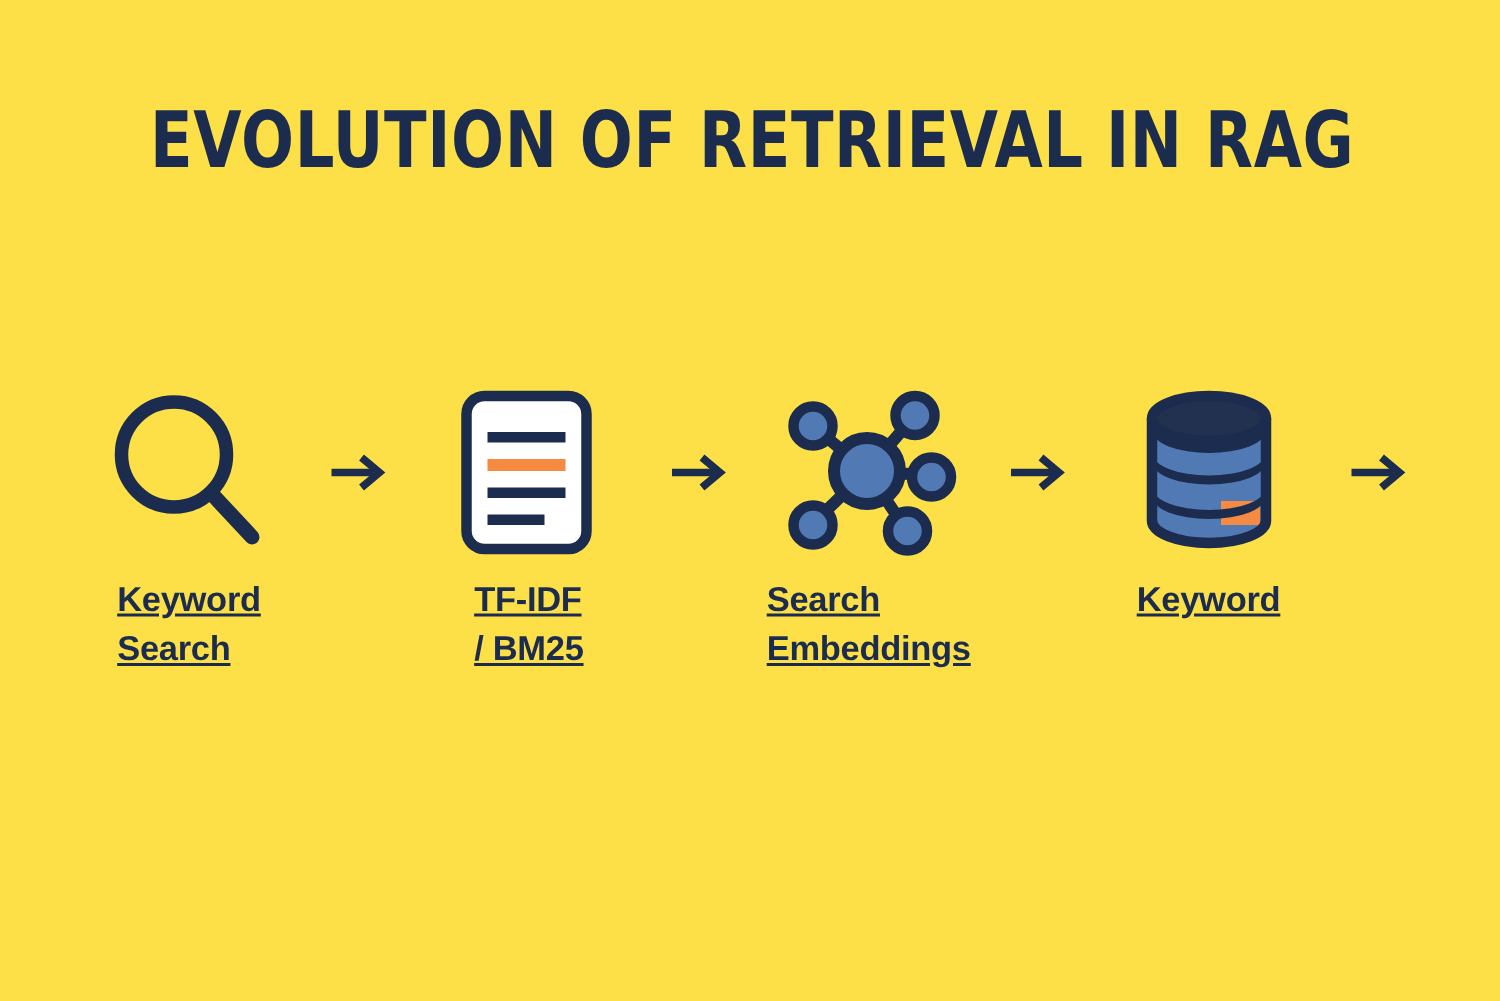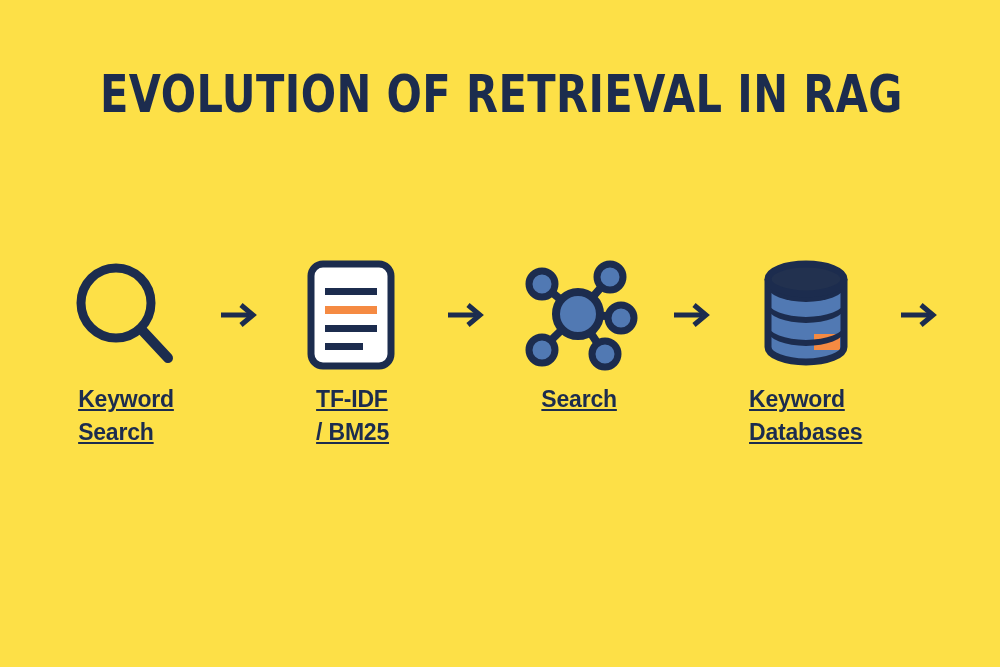--- a/index.html
+++ b/index.html
@@ -153,20 +153,21 @@
           <circle cx="58" cy="55" r="22" fill="#5179B3" stroke="#1C2C4E" stroke-width="8"></circle>
           <circle cx="22" cy="25" r="13" fill="#5179B3" stroke="#1C2C4E" stroke-width="7"></circle>
           <circle cx="90" cy="18" r="13" fill="#5179B3" stroke="#1C2C4E" stroke-width="7"></circle>
           <circle cx="101" cy="59" r="13" fill="#5179B3" stroke="#1C2C4E" stroke-width="7"></circle>
           <circle cx="22" cy="91" r="13" fill="#5179B3" stroke="#1C2C4E" stroke-width="7"></circle>
           <circle cx="85" cy="95" r="13" fill="#5179B3" stroke="#1C2C4E" stroke-width="7"></circle>
         </svg>
       </div>
       <div class="step-label">
         <div>Search</div>
+        <div>Embeddings</div>
       </div>
     </div>
 
     <div class="arrow">
       <svg width="40" height="30" viewBox="0 0 40 30" xmlns="http://www.w3.org/2000/svg">
         <line x1="2" y1="15" x2="30" y2="15" stroke="#1C2C4E" stroke-width="5"></line>
         <polyline points="22,5 34,15 22,25" fill="none" stroke="#1C2C4E" stroke-width="5"></polyline>
       </svg>
     </div>
 
@@ -192,21 +193,20 @@
 
           <path d="M12 20 L12 28 A38 15 0 0 0 88 28 L88 20 Z" fill="#1C2C4E"></path>
           <ellipse cx="50" cy="20" rx="38" ry="15" fill="#22314F"></ellipse>
 
           <path d="M12 20 L12 88 A38 15 0 0 0 88 88 L88 20" fill="none" stroke="#1C2C4E" stroke-width="7"></path>
           <ellipse cx="50" cy="20" rx="38" ry="15" fill="none" stroke="#1C2C4E" stroke-width="7"></ellipse>
         </svg>
       </div>
       <div class="step-label">
         <div>Keyword</div>
-        <div>Databases</div>
       </div>
     </div>
 
     <div class="arrow">
       <svg width="40" height="30" viewBox="0 0 40 30" xmlns="http://www.w3.org/2000/svg">
         <line x1="2" y1="15" x2="30" y2="15" stroke="#1C2C4E" stroke-width="5"></line>
         <polyline points="22,5 34,15 22,25" fill="none" stroke="#1C2C4E" stroke-width="5"></polyline>
       </svg>
     </div>
 

